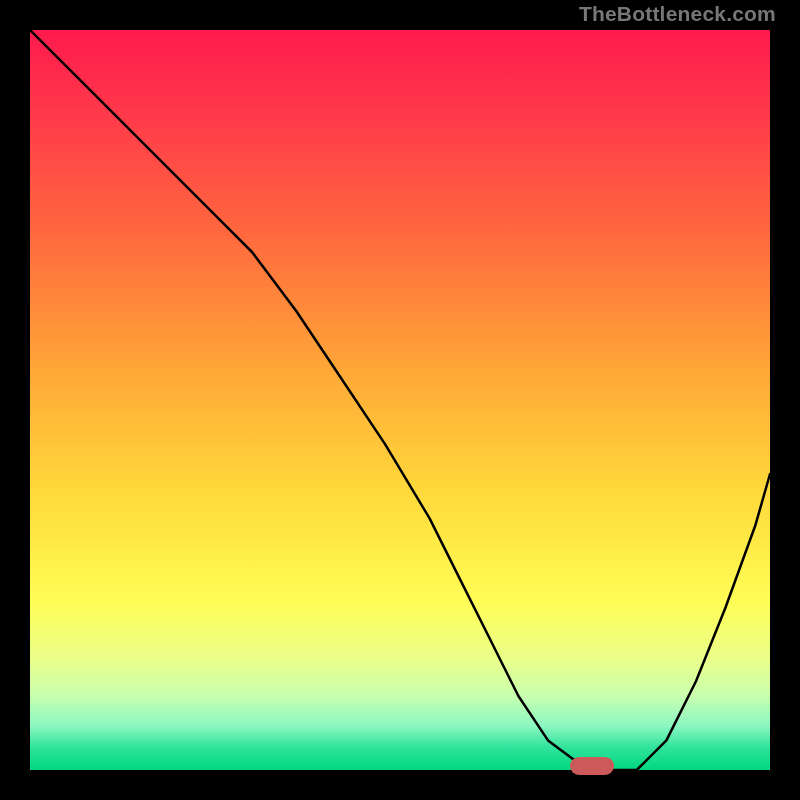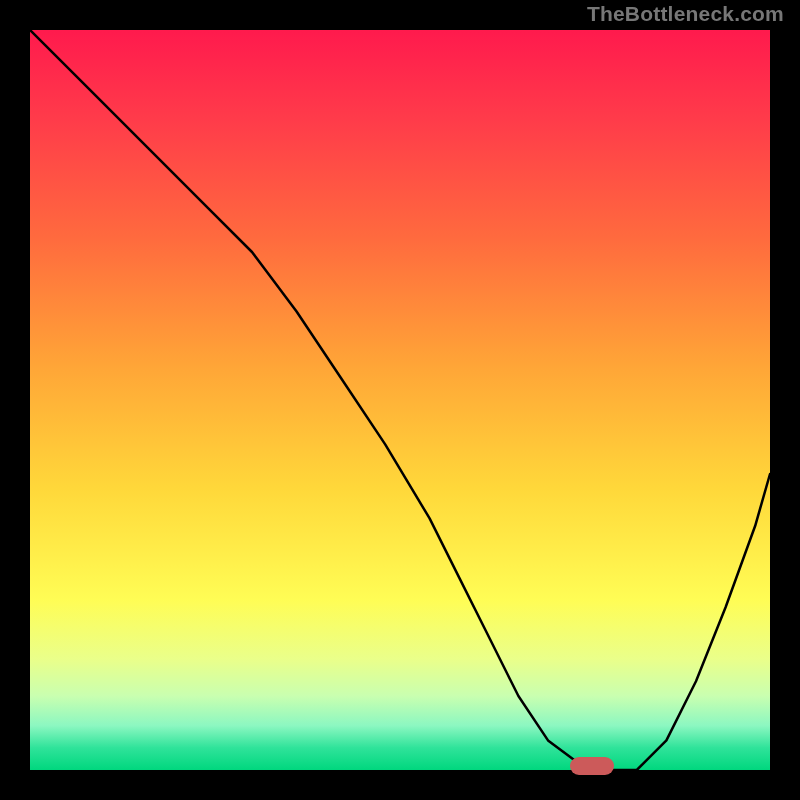--- a/index.html
+++ b/index.html
@@ -13,21 +13,21 @@
   }
   .outer {
     position: relative;
     width: 800px;
     height: 800px;
     background: #000;
   }
   .watermark {
     position: absolute;
     top: 2px;
-    right: 16px;
+    right: 24px;
     color: #777;
     font-size: 21px;
     font-weight: 600;
     letter-spacing: 0.2px;
     user-select: none;
   }
   .plot {
     position: absolute;
     left: 30px;
     top: 30px;

